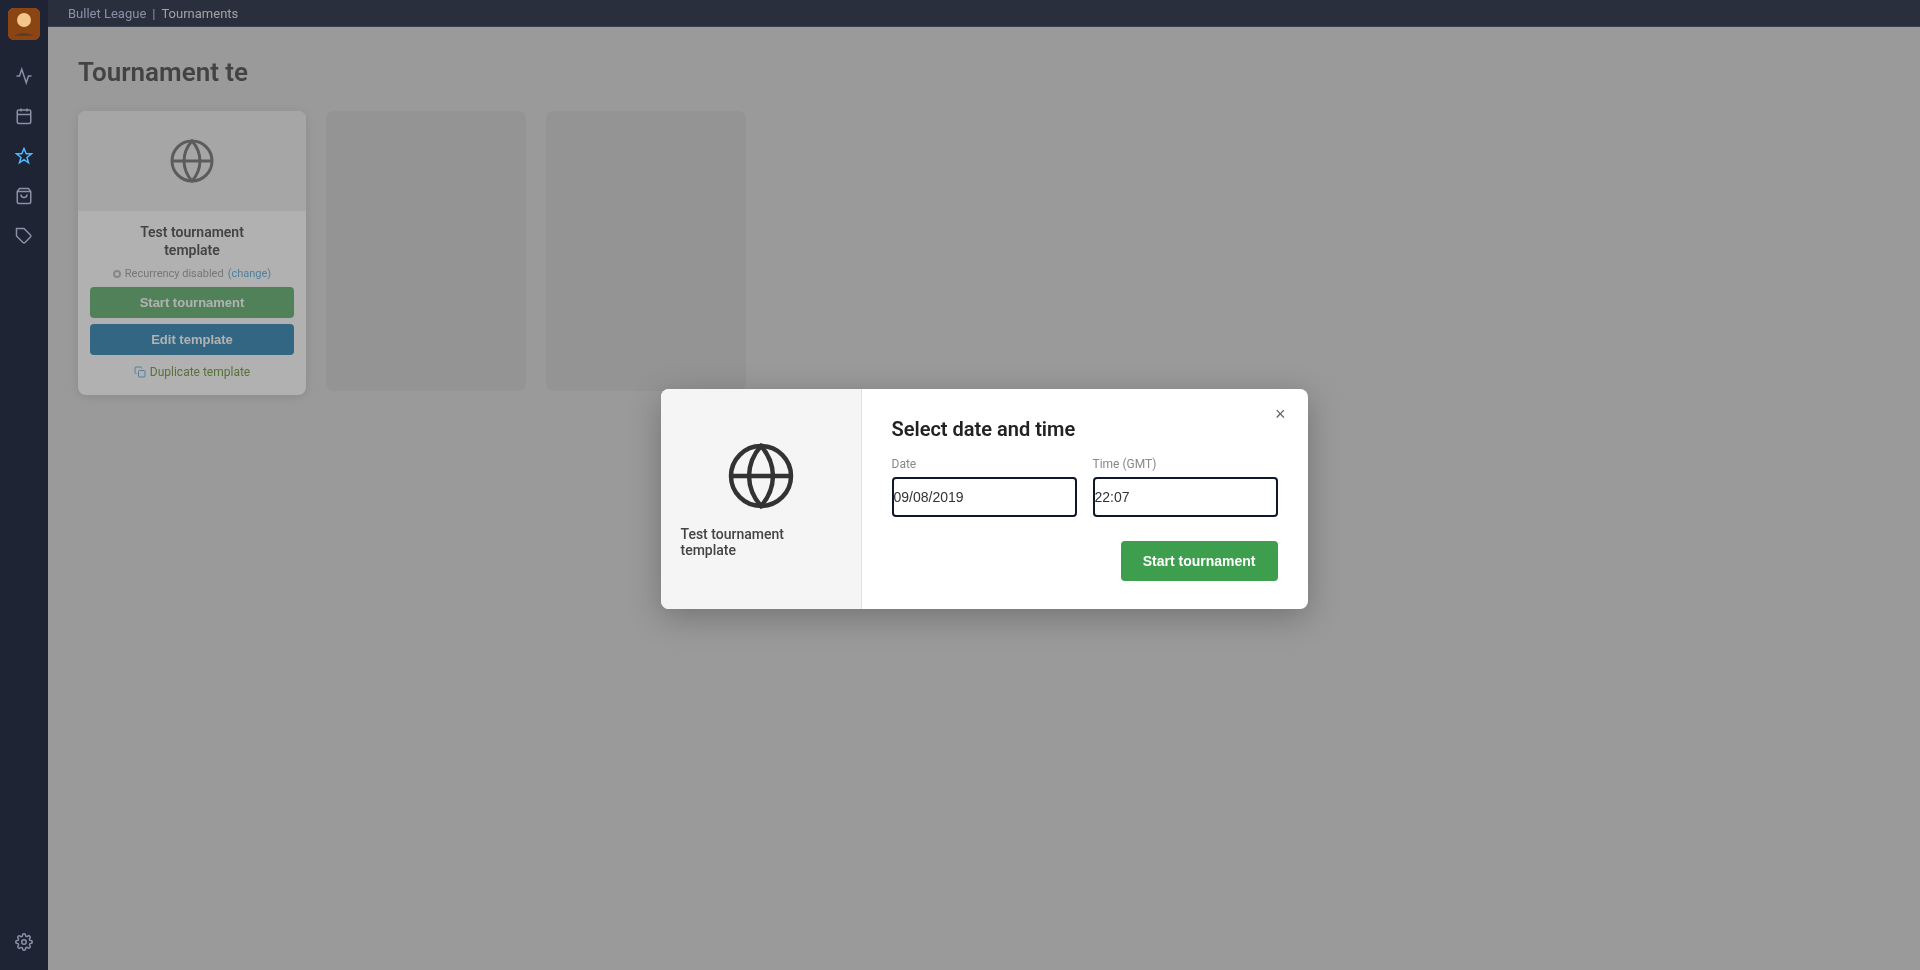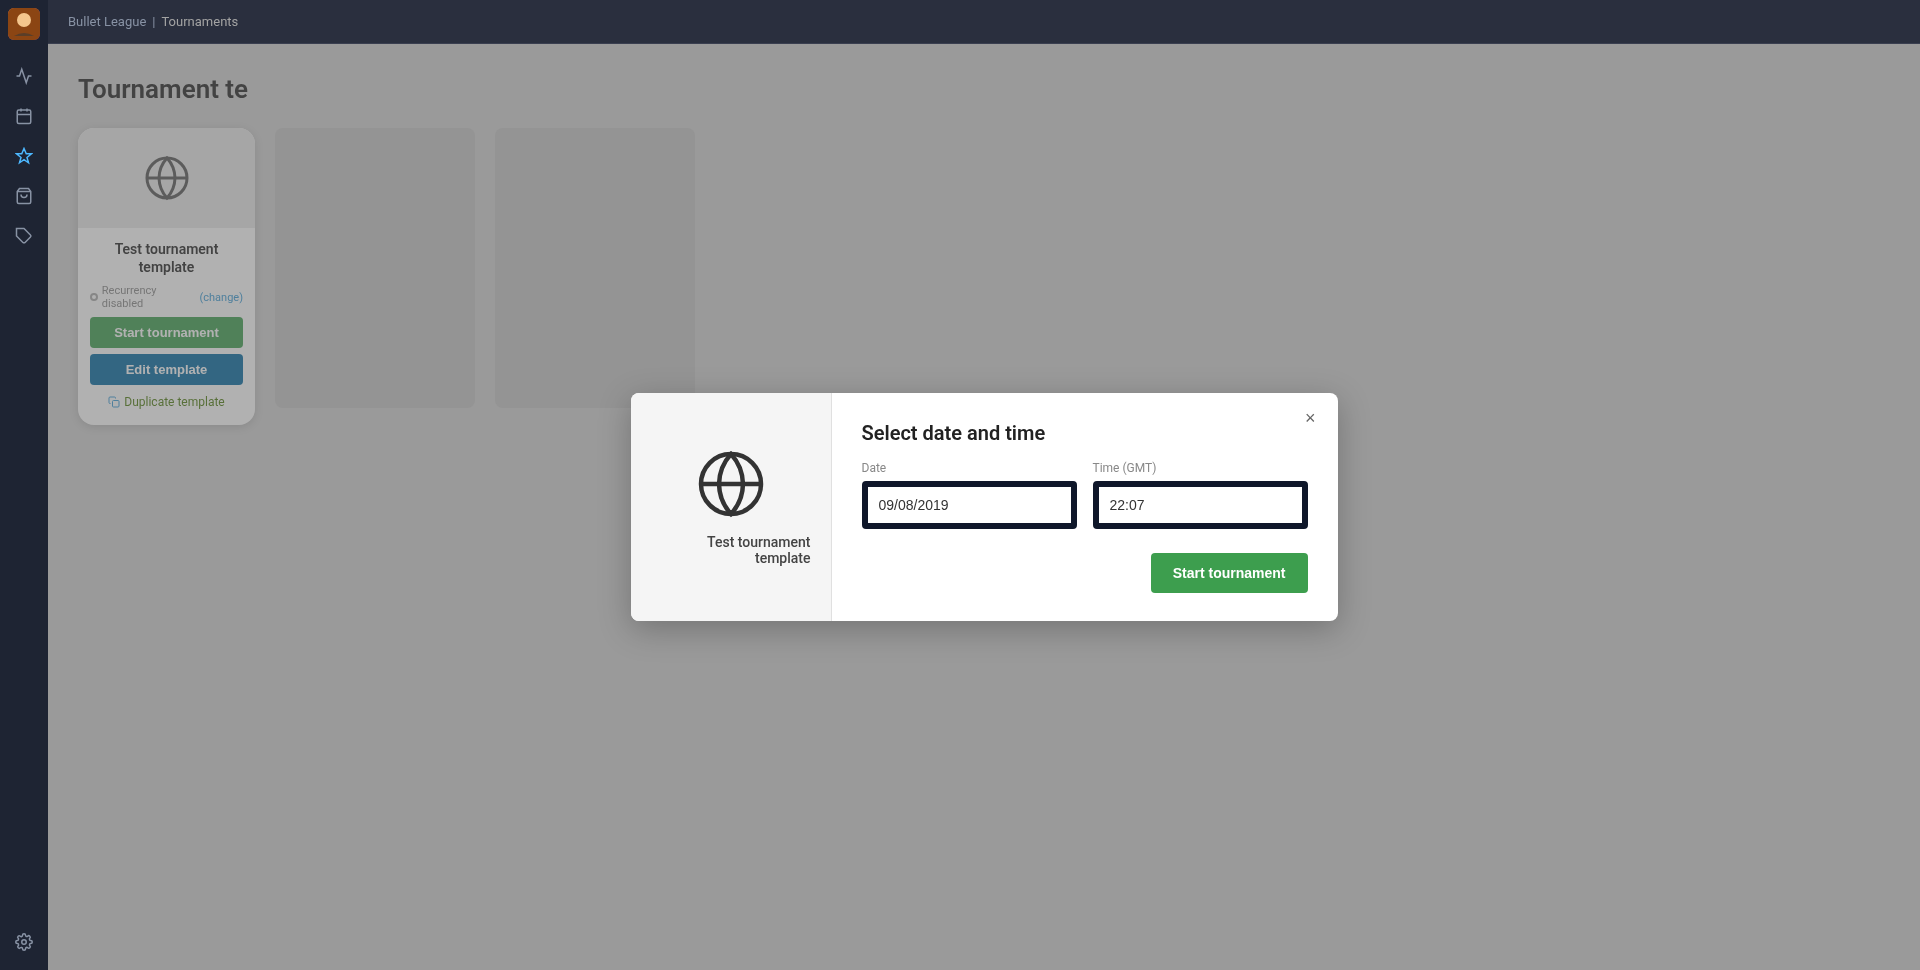--- a/index.html
+++ b/index.html
@@ -56,21 +56,21 @@
     
     .main-content {
       flex: 1;
       display: flex;
       flex-direction: column;
       overflow: hidden;
     }
 
     
     .breadcrumb-bar {
-      height: 44px;
+      height: 27px;
       background: #2a2f3e;
       display: flex;
       align-items: center;
       padding: 0 20px;
       border-bottom: 1px solid #3a3f50;
       text-align: right;
     }
     .breadcrumb-text {
       color: #8892a4;
       font-size: 13px;
@@ -102,23 +102,23 @@
     }
 
     
     .cards-grid {
       display: flex;
       gap: 20px;
       flex-wrap: wrap;
     }
 
     .tournament-card {
-      width: 177px;
+      width: 228px;
       background: #fff;
-      border-radius: 16px;
+      border-radius: 8px;
       overflow: hidden;
       box-shadow: 0 2px 8px rgba(0,0,0,0.15);
     }
 
     .card-image-area {
       height: 100px;
       background: #e8e8e8;
       display: flex;
       align-items: center;
       justify-content: center;
@@ -238,21 +238,21 @@
     }
     .modal-left svg {
       width: 72px;
       height: 72px;
       color: #333;
       margin-bottom: 14px;
     }
     .modal-left-label {
       font-size: 14px;
       color: #444;
-      text-align: right;
+      text-align: left;
       font-weight: 500;
     }
 
     .modal-right {
       flex: 1;
       padding: 28px 30px;
       position: relative;
       min-width: 400px;
     }
 
@@ -288,23 +288,23 @@
       flex-direction: column;
     }
 
     .form-label {
       font-size: 12px;
       color: #888;
       margin-bottom: 6px;
     }
 
     .form-input {
-      border: 6px solid #0f172a;
+      border: 2px solid #0f172a;
       border-radius: 4px;
-      padding: 10px 11px;
+      padding: 10px 0;
       font-size: 14px;
       color: #333;
       outline: none;
       width: 100%;
     }
 
     .modal-footer {
       display: flex;
       justify-content: flex-end;
       margin-top: 8px;

